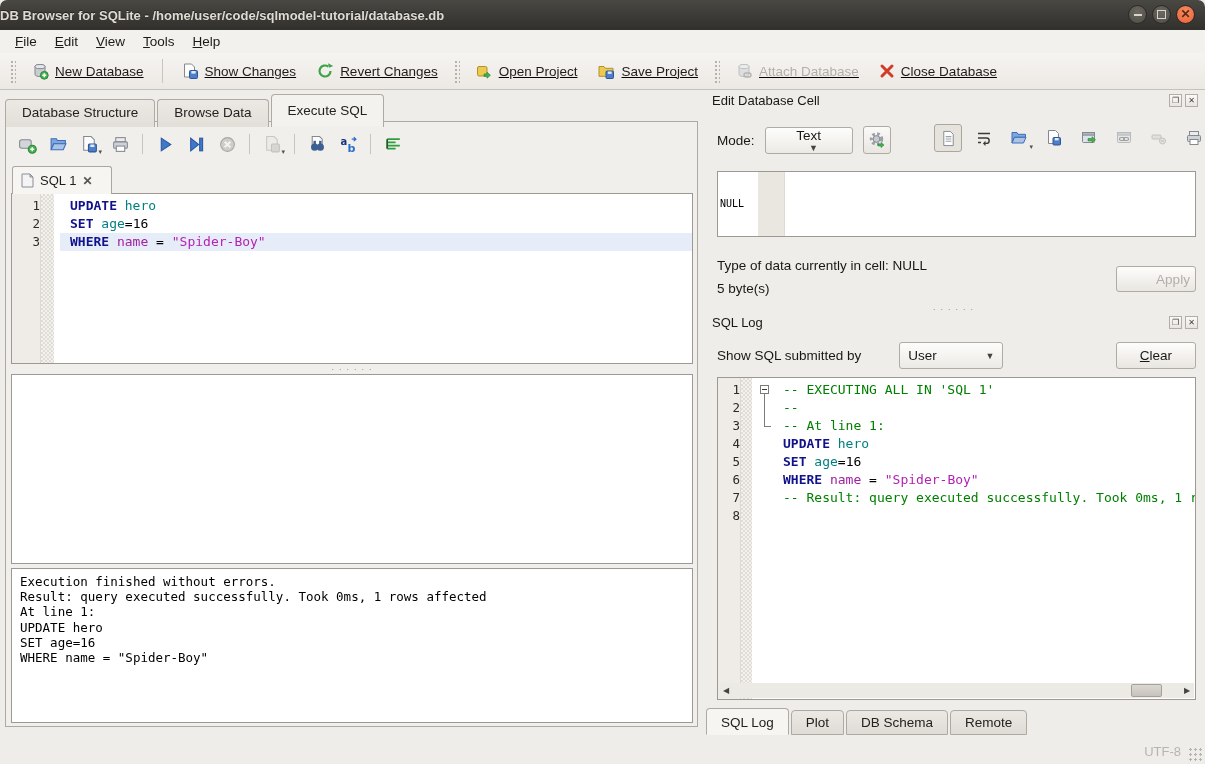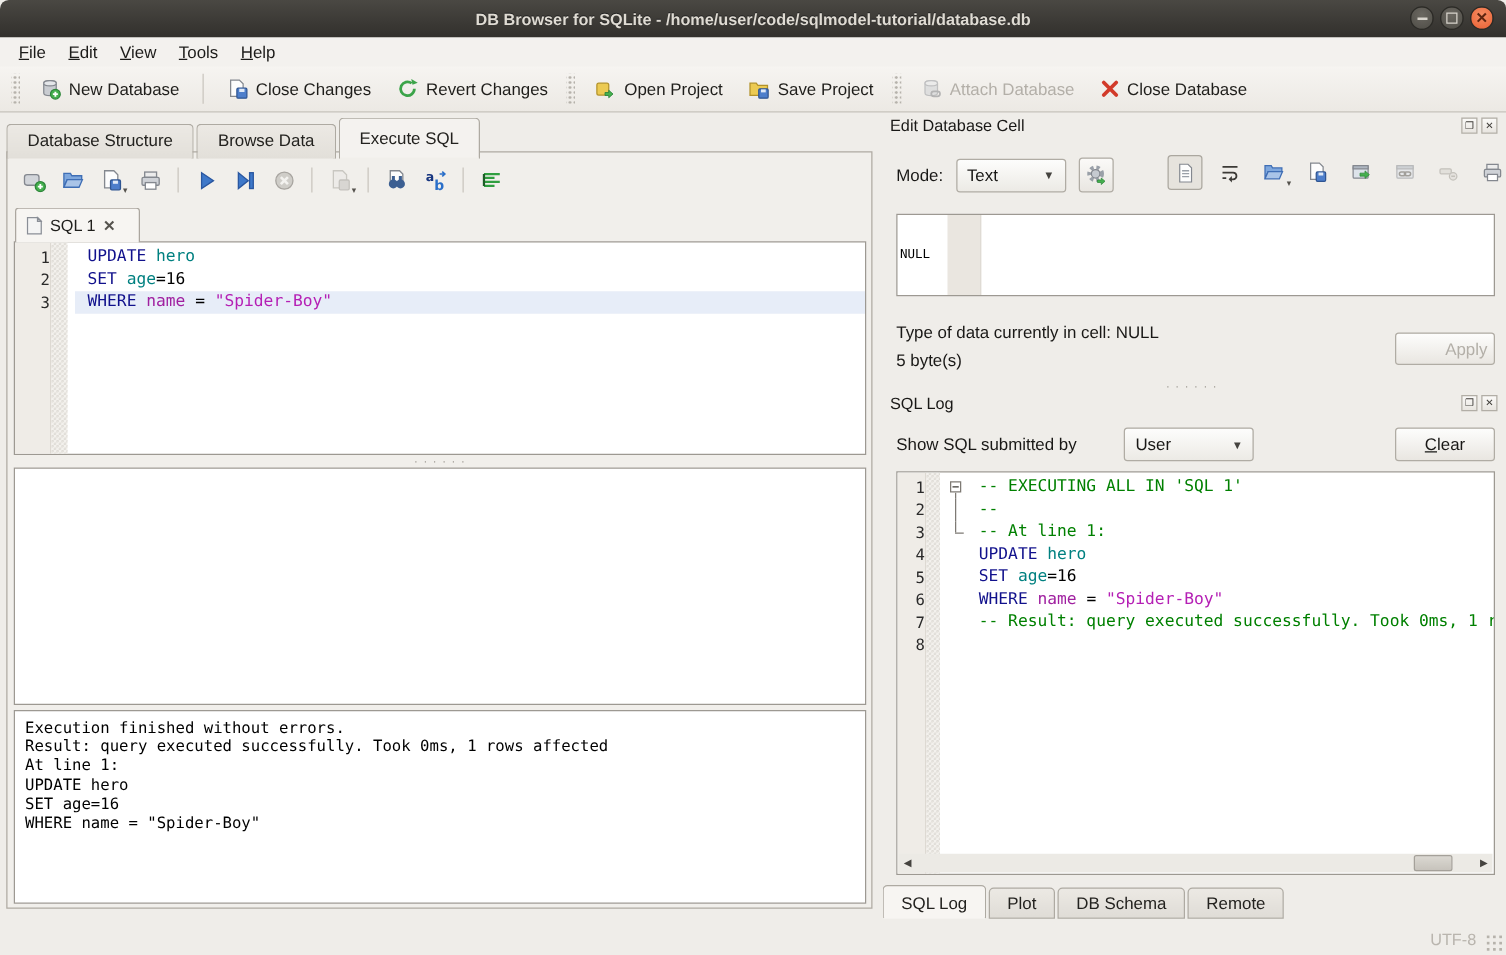--- a/index.html
+++ b/index.html
@@ -2,39 +2,39 @@
 <html style="--kw: #11118c; --id: #008080; --fld: #a020a0; --str: #b520b5; --com: #008000;"><head>
 <meta charset="utf-8">
 <style>
   html,body{margin:0;padding:0;}
   body{width:1205px;height:764px;font-family:"Liberation Sans",sans-serif;background:#efede9;}
   .window{position:relative;width:1205px;height:764px;background:#efede9;overflow:hidden;}
 
   
   .titlebar{position:absolute;left:0;top:0;width:100%;height:30px;
     background:linear-gradient(#4a4843,#3b3935 60%,#32302c);border-radius:7px 7px 0 0;
-    display:flex;align-items:center;justify-content:center;}
+    display:flex;align-items:center;}
   .titlebar .title{color:#dfdbd3;font-weight:bold;font-size:13px;text-shadow:0 -1px 0 #222;}
   .winbtns{position:absolute;right:10px;top:5px;display:flex;gap:5px;}
   .winbtn{width:19px;height:19px;border-radius:50%;display:flex;align-items:center;justify-content:center;
     background:radial-gradient(circle at 50% 35%,#6b6861,#4e4c46);border:1px solid #2b2a26;box-sizing:border-box;}
   .winbtn .bar{width:8px;height:2px;background:#d8d4cc;}
   .winbtn .sq{width:7px;height:7px;border:1.5px solid #d8d4cc;}
   .winbtn.close{background:radial-gradient(circle at 50% 35%,#f58e64,#ea5f32);}
   .winbtn.close .x{color:#5e2510;font-size:12px;font-weight:bold;line-height:1;margin-top:-1px;}
 
   
   .menubar{position:absolute;left:0;top:30px;width:100%;height:23px;background:#f3f1ee;display:flex;align-items:center;padding-left:6px;box-sizing:border-box;}
   .menu-item{display:inline-block;padding:3px 9px;font-size:13.5px;color:#1c1b19;}
   .menu-item::first-letter{text-decoration:underline;}
 
   
   .toolbar{position:absolute;left:0;top:53px;width:100%;height:37px;
     background:linear-gradient(#f6f4f1,#ece9e4);border-bottom:1px solid #c6c2bb;
-    display:flex;align-items:center;gap:4px;padding:0 6px;box-sizing:border-box;}
+    display:flex;align-items:center;gap:4px;padding:0 6px;box-sizing:border-box;text-decoration:underline;}
   .tb-btn{display:flex;align-items:center;gap:6px;padding:4px 8px;font-size:13.5px;color:#1f1e1b;border-radius:3px;}
   .tb-btn.disabled{color:#b3afa8;}
   .tb-btn.disabled svg{opacity:.45;}
   .tb-grip{width:7px;height:24px;margin:0 3px;
     background-image:radial-gradient(circle,#b6b2ab 1px,transparent 1.2px);background-size:4px 4px;background-position:1px 1px;}
   .tb-sep{width:1px;height:24px;background:#c9c5be;margin:0 6px;}
   .dd-arrow{font-size:8px;color:#4a4843;margin-left:2px;align-self:flex-end;padding-bottom:3px;}
 
   
   .main-tabs{position:absolute;left:5px;top:94px;display:flex;align-items:flex-end;z-index:3;}
@@ -71,21 +71,21 @@
     background-image:linear-gradient(45deg,#e0ddd7 25%,transparent 25%,transparent 75%,#e0ddd7 75%),
                      linear-gradient(45deg,#e0ddd7 25%,transparent 25%,transparent 75%,#e0ddd7 75%);
     background-size:4px 4px;background-position:0 0,2px 2px;}
   .code-lines{position:relative;padding-top:3px;}
   .code-line{display:flex;height:18px;white-space:pre;}
   .code-line .ln{color:#2a2a2a;text-align:right;flex:none;font-size:12.5px;}
   .code-line .spacer{flex:none;}
   .code-line .fold{flex:none;position:relative;background:transparent;}
   .code-line .src{flex:1;padding-left:10px;}
   .code-line.current .src{background:#e7edf8;}
-  .tk-kw{color:var(--kw);font-weight:normal;}
+  .tk-kw{color:var(--kw);font-weight:bold;}
   .tk-id{color:var(--id);}
   .tk-fld{color:var(--fld);}
   .tk-str{color:var(--str);}
   .tk-com{color:var(--com);}
   .tk-pl{color:#000;}
   
   .fold .vline{position:absolute;left:6px;width:1px;background:#7e7a74;}
   .fold .hline{position:absolute;left:6px;height:1px;background:#7e7a74;}
   .fold .fbox{position:absolute;left:2px;top:4px;width:9px;height:9px;border:1px solid #7e7a74;background:#fff;box-sizing:border-box;}
   .fold .fbox::after{content:"";position:absolute;left:1px;right:1px;top:3px;height:1px;background:#3c3a36;}
@@ -173,21 +173,21 @@
 
 
     <div class="tb-sep"></div>
 
     <div class="tb-btn">
       <svg width="18" height="18" viewBox="0 0 18 18">
           <path d="M3.5 2h7l3 3v10h-10z" fill="#fdfdfd" stroke="#84888f"></path>
           <rect x="8.5" y="8.5" width="8" height="8" rx="1" fill="#4d7ecb" stroke="#2f5592"></rect>
           <rect x="10.4" y="9" width="4.2" height="2.6" fill="#dfe9f7"></rect>
         </svg>
-      <span>Close Changes</span>
+      <span>Show Changes</span>
     </div>
 
     <div class="tb-btn">
       <svg width="18" height="18" viewBox="0 0 18 18">
           <path d="M14.5 9a5.5 5.5 0 1 1-2.2-4.4" fill="none" stroke="#3ba449" stroke-width="2.2"></path>
           <path d="M12 1.2l1 4.5 4.2-1.6z" fill="#3ba449"></path>
         </svg>
       <span>Revert Changes</span>
     </div>
 
@@ -349,21 +349,21 @@
   <div class="right-panel">
 
     <div class="dock-title" style="top:3px;">Edit Database Cell</div>
     <div class="dock-btns" style="top:4px;">
       <div class="dock-btn">❐</div>
       <div class="dock-btn">✕</div>
     </div>
 
     <div style="position:absolute;left:15px;top:36px;display:flex;align-items:center;gap:10px;">
       <span class="label">Mode:</span>
-      <div class="combo" style="width:88px;">
+      <div class="combo" style="width:88px;flex-direction:column;">
         <span>Text</span>
           <span class="arr">▼</span>
       </div>
       <div class="mini-btn">
         <svg width="20" height="20" viewBox="0 0 20 20">
             <circle cx="9.5" cy="9" r="5.2" fill="none" stroke="#9aa0a8" stroke-width="3" stroke-dasharray="2.6 2.3"></circle>
             <circle cx="9.5" cy="9" r="3.4" fill="#c6cad0" stroke="#84888f"></circle>
             <path d="M11 14h3v-1.6l3 2.6-3 2.6V16h-3z" fill="#45b04e" stroke="#2d863a" stroke-width=".6"></path>
           </svg>
       </div>

